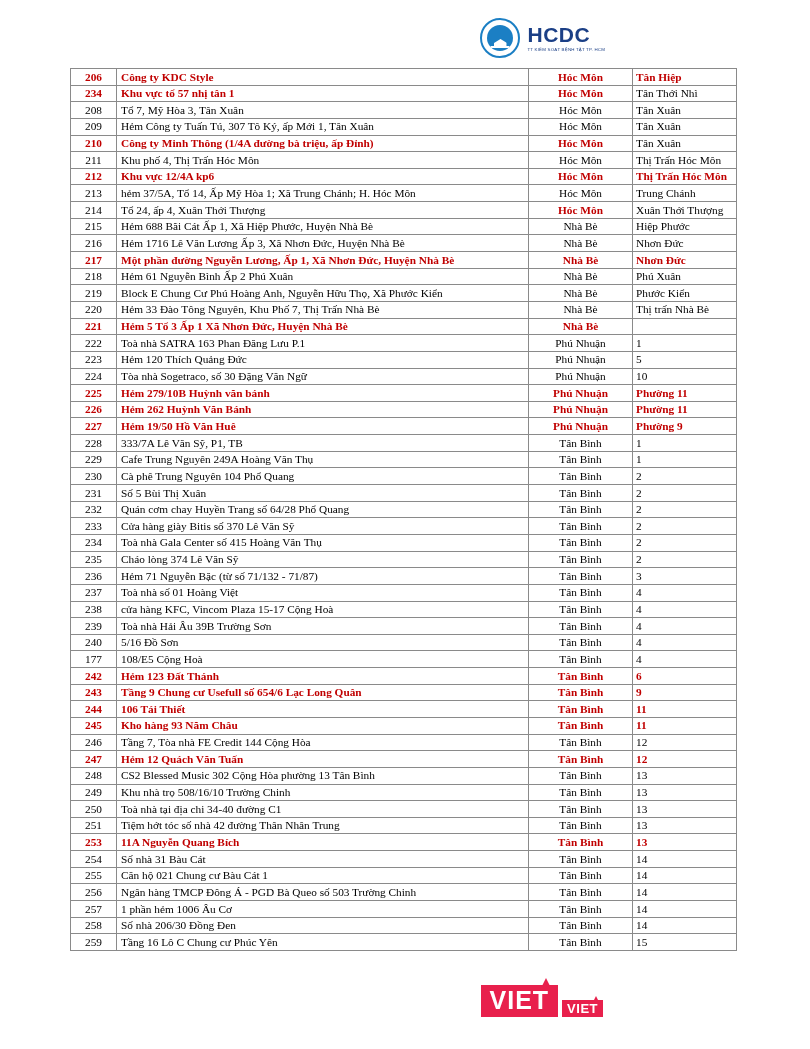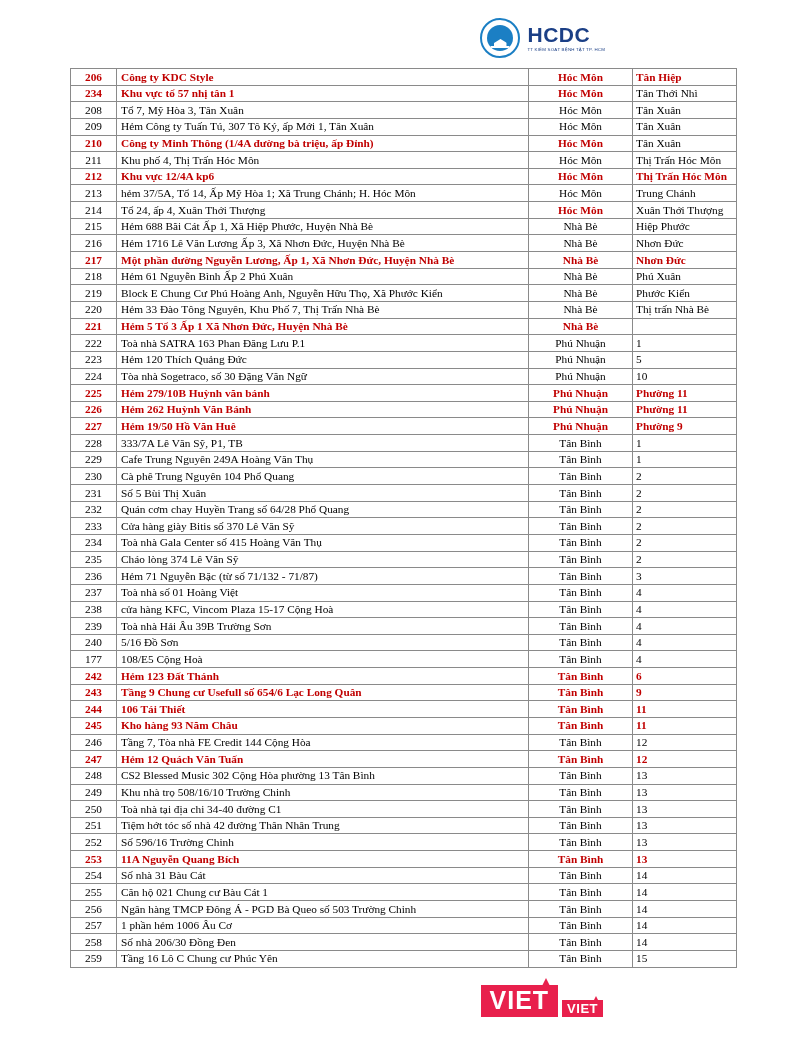--- a/index.html
+++ b/index.html
@@ -454,26 +454,20 @@
             <td class="addr">Toà nhà tại địa chi 34-40 đường C1</td>
             <td class="dist">Tân Bình</td>
             <td class="ward">13</td>
           </tr>
           <tr>
             <td class="no">251</td>
             <td class="addr">Tiệm hớt tóc số nhà 42 đường Thân Nhân Trung</td>
             <td class="dist">Tân Bình</td>
             <td class="ward">13</td>
           </tr>
-          <tr>
-            <td class="no">252</td>
-            <td class="addr">Số 596/16 Trường Chinh</td>
-            <td class="dist">Tân Bình</td>
-            <td class="ward">13</td>
-          </tr>
           <tr class="red">
             <td class="no">253</td>
             <td class="addr">11A  Nguyễn Quang Bích</td>
             <td class="dist">Tân Bình</td>
             <td class="ward">13</td>
           </tr>
           <tr>
             <td class="no">254</td>
             <td class="addr">Số nhà 31 Bàu Cát</td>
             <td class="dist">Tân Bình</td>

